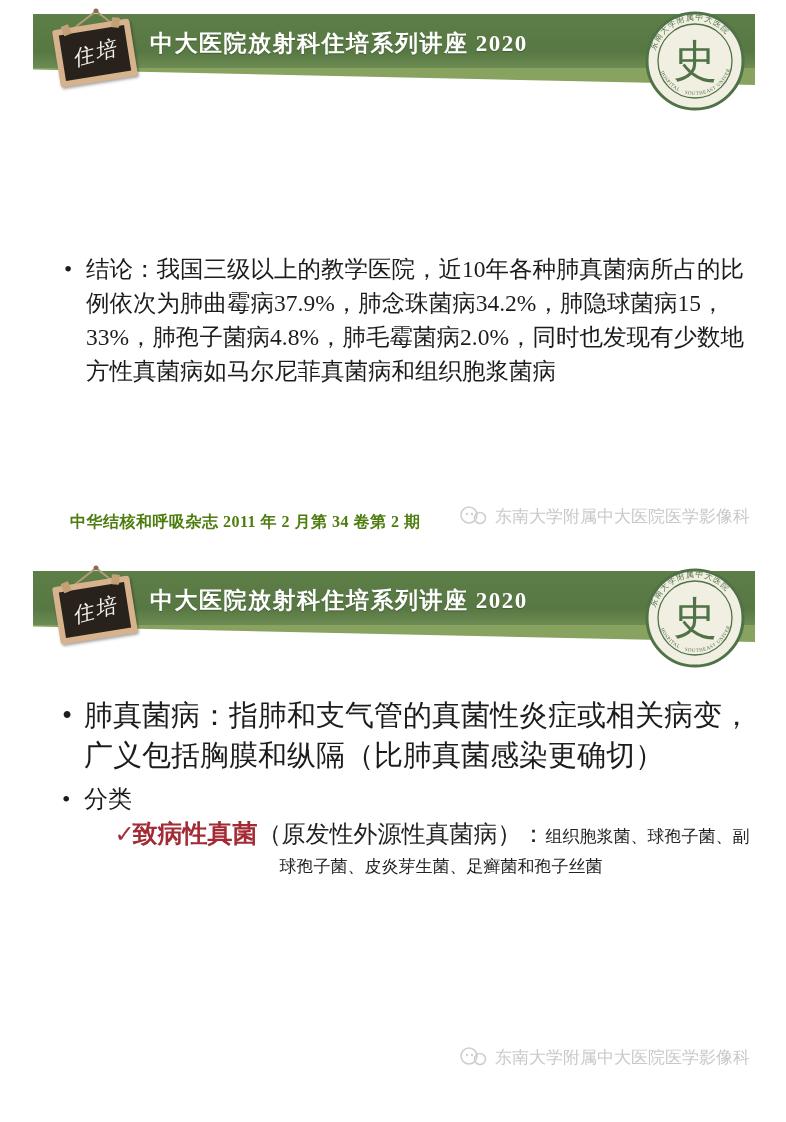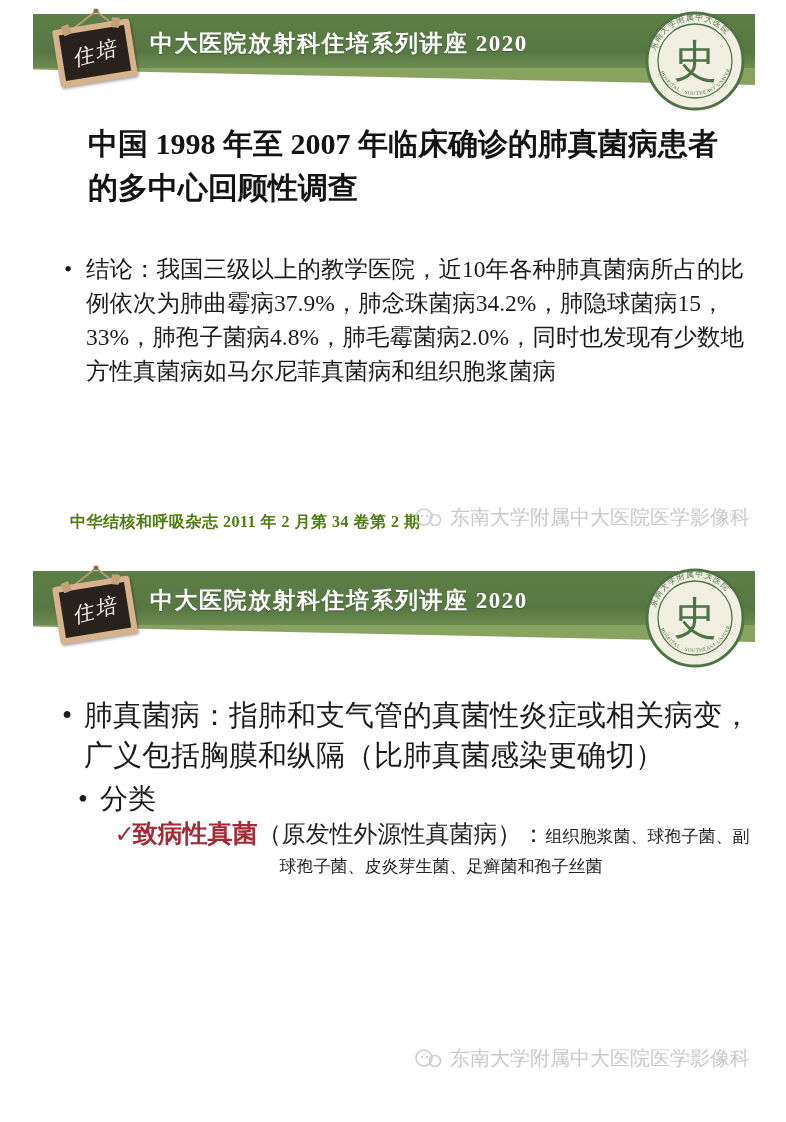--- a/index.html
+++ b/index.html
@@ -70,29 +70,29 @@
     padding-left:22px;
   }
   .bullet { display:inline-block; width:22px; margin-left:-22px; }
   #slide1 .para.conclusion { left:64px; top:252px; width:690px; }
   .citation {
     position:absolute; left:70px; top:512px; font-size:16px; font-weight:bold;
     color:#4d7c0f; white-space:nowrap; letter-spacing:.5px;
   }
   .watermark {
     position:absolute; right:36px; display:flex; align-items:center; gap:7px;
-    color:#c9c9c9; font-size:20px; white-space:nowrap;
+    color:#c9c9c9; font-size:17px; white-space:nowrap;
     font-family:"Liberation Sans","DejaVu Sans",sans-serif;
   }
   #slide1 .watermark { top:504px; }
   #slide2 .watermark { top:484px; }
 
   
   #slide2 .para.definition { left:62px; top:134px; width:692px; font-size:29px; line-height:40px; }
-  #slide2 .para.category { left:78px; top:222px; font-size:28px; line-height:32px; }
+  #slide2 .para.category { left:62px; top:222px; font-size:24px; line-height:32px; }
   .check {
     position:absolute; left:108px; width:648px; padding-left:18px; color:#1c1c1c;text-align:center;
   }
   .check .mark {
     display:inline-block; width:18px; margin-left:-18px;
     color:#a22b35; font-weight:bold; font-size:24px; line-height:37px;
     font-family:"DejaVu Sans",sans-serif;
   }
   .check .red  { color:#a22b35; font-size:25px; font-weight:bold; line-height:37px; }
   .check .blk  { color:#222; font-size:24px; line-height:37px; }
@@ -125,21 +125,20 @@
     <path id="sealArcBotA" d="M 16,62 A 37,37 0 0 0 86,62" fill="none"></path>
     <text font-size="8" fill="#4f7347" letter-spacing="1">
       <textPath href="#sealArcTopA" startOffset="8%">东南大学附属中大医院</textPath>
     </text>
     <text font-size="5" fill="#4f7347" letter-spacing="0.5">
       <textPath href="#sealArcBotA" startOffset="2%">HOSPITAL · SOUTHEAST UNIVERSITY</textPath>
     </text>
     <text x="51" y="68" font-size="44" text-anchor="middle" fill="#4f7347" font-family="Liberation Serif, serif">史</text>
   </svg>
 
-  <div class="slide-title">中国 1998 年至 2007 年临床确诊的肺真菌病患者的多中心回顾性调查</div>
 
   <p class="para conclusion"><span class="bullet">•</span><span>结论：我国三级以上的教学医院，近10年各种肺真菌病所占的比例依次为肺曲霉病37.9%，肺念珠菌病34.2%，肺隐球菌病15，33%，肺孢子菌病4.8%，肺毛霉菌病2.0%，同时也发现有少数地方性真菌病如马尔尼菲真菌病和组织胞浆菌病</span></p>
 
   <div class="citation">中华结核和呼吸杂志 2011 年 2 月第 34 卷第 2 期</div>
 
   <div class="watermark">
     <svg width="30" height="24" viewBox="0 0 30 24">
       <circle cx="11" cy="11" r="8" fill="none" stroke="#cfcfcf" stroke-width="1.6"></circle>
       <circle cx="22" cy="14" r="5.5" fill="none" stroke="#cfcfcf" stroke-width="1.6"></circle>
       <circle cx="9" cy="10" r="1.2" fill="#cfcfcf"></circle>

